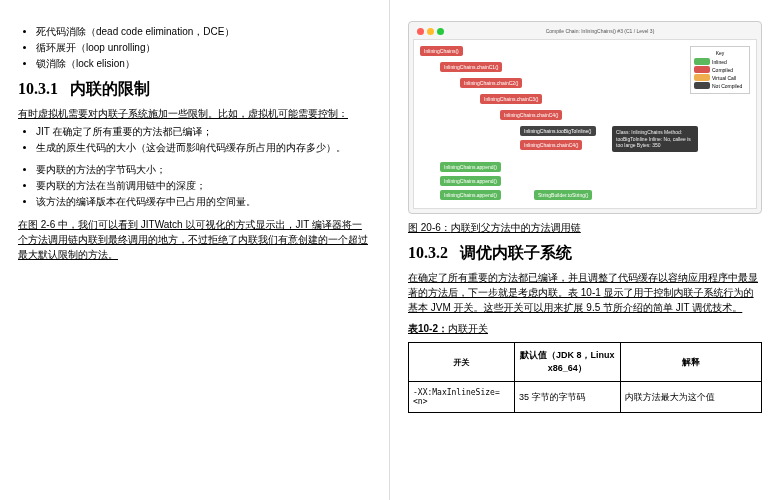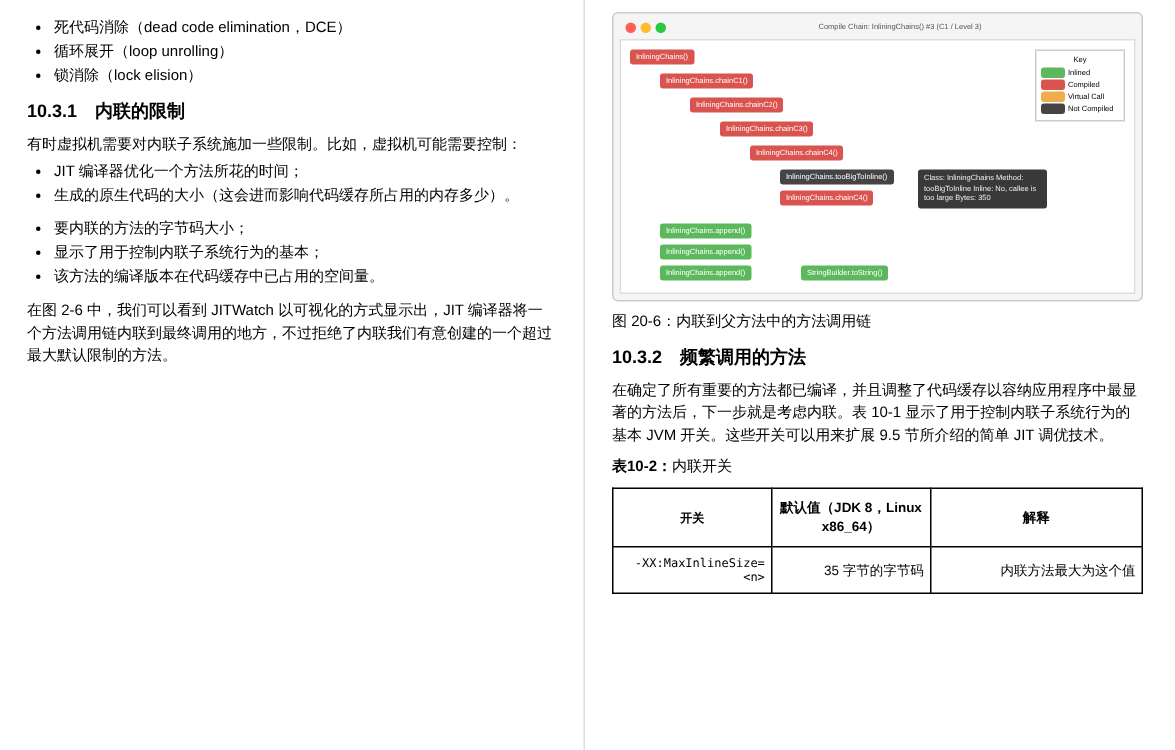--- a/index.html
+++ b/index.html
@@ -1,63 +1,63 @@
 <!DOCTYPE html>
 <html><head>
 <meta charset="utf-8">
 <style>
   * { margin: 0; padding: 0; box-sizing: border-box; }
   body { font-family: "Microsoft YaHei", sans-serif; font-size: 10px; background: #fff; display: flex; width: 783px; height: 500px; }
-  .page { width: 390px; padding: 8px 18px; overflow: hidden; }
+  .page { width: 390px; padding: 21px 18px; overflow: hidden; }
   .page.left { border-right: 1px solid #ddd; }
   ul { margin: 4px 0 8px 18px; }
   li { margin: 2px 0; line-height: 1.4; }
-  p { margin: 4px 0; line-height: 1.5; }
-  h3 { font-size: 12px; margin: 8px 0 6px; font-weight: bold; }
+  p { margin: 4px 0; line-height: 1.5; text-decoration: underline; }
+  h3 { font-size: 16px; margin: 8px 0 6px; font-weight: bold; font-family: Liberation Serif, serif; }
   h3 .num { margin-right: 12px; }
   .figwrap { margin: 0 0 6px; }
   .figbox { background: #f5f5f5; border: 1px solid #ccc; border-radius: 4px; padding: 4px; }
   .figbar { display: flex; gap: 3px; padding: 2px 4px; }
   .dot { width: 7px; height: 7px; border-radius: 50%; }
   .dr { background: #ff5f56; } .dy { background: #ffbd2e; } .dg { background: #27c93f; }
   .figcanvas { background: #fff; border: 1px solid #ddd; height: 170px; position: relative; margin-top: 2px; overflow: hidden; }
   .node { position: absolute; font-size: 5px; color: #fff; padding: 2px 4px; border-radius: 2px; white-space: nowrap; }
   .nred { background: #d9534f; }
   .ngreen { background: #5cb85c; }
   .ndark { background: #444; }
   .legend { position: absolute; right: 6px; top: 6px; width: 60px; background: #fff; border: 1px solid #ccc; padding: 3px; font-size: 5px; }
   .lrow { display: flex; align-items: center; margin: 1px 0; gap: 2px; }
   .lbox { width: 16px; height: 7px; border-radius: 2px; }
   .tooltip { position: absolute; background: rgba(40,40,40,0.92); color: #eee; font-size: 5px; padding: 3px 4px; border-radius: 2px; line-height: 1.3; }
   .caption { margin: 6px 0; font-size: 10px; }
   table { border-collapse: collapse; width: 100%; margin-top: 0; font-size: 9px; }
-  th, td { border: 1px solid #000; padding: 6px 4px; text-align: right; vertical-align: middle; }
+  th, td { border: 1px solid #000; padding: 6px 4px; text-align: left; vertical-align: middle; }
   th { text-align: center; font-weight: bold; }
   .col1 { width: 30%; font-family: monospace; font-size: 8px; }
   .col2 { width: 30%; }
   .col3 { width: 40%; }
 </style>
 </head>
 <body>
 
 <div class="page left">
   <ul>
     <li>死代码消除（dead code elimination，DCE）</li>
     <li>循环展开（loop unrolling）</li>
     <li>锁消除（lock elision）</li>
   </ul>
   <h3><span class="num">10.3.1</span><span>内联的限制</span></h3>
   <p>有时虚拟机需要对内联子系统施加一些限制。比如，虚拟机可能需要控制：</p>
   <ul>
-    <li>JIT 编译器优化一个方法所花的时间；</li>
+    <li>JIT 在确定了所有重要的方法都已编译；</li>
     <li>生成的原生代码的大小（这会进而影响代码缓存所占用的内存多少）。</li>
   </ul>
   <ul>
     <li>要内联的方法的字节码大小；</li>
-    <li>显示了用于控制内联子系统行为的基本；</li>
+    <li>要内联的方法在当前调用链中的深度；</li>
     <li>该方法的编译版本在代码缓存中已占用的空间量。</li>
   </ul>
   <p>在图 2-6 中，我们可以看到 JITWatch 以可视化的方式显示出，JIT 编译器将一个方法调用链内联到最终调用的地方，不过拒绝了内联我们有意创建的一个超过最大默认限制的方法。</p>
 </div>
 
 <div class="page right">
   <div class="figwrap">
     <div class="figbox">
       <div class="figbar">
         <span class="dot dr"></span>
@@ -97,21 +97,21 @@
             </div>
           <div class="lrow">
               <span class="lbox" style="background:#444"></span>
               <span>Not Compiled</span>
             </div>
         </div>
       </div>
     </div>
   </div>
   <p class="caption"><span>图 20-6：</span><span>内联到父方法中的方法调用链</span></p>
-  <h3><span class="num">10.3.2</span><span>频繁调用的方法</span></h3>
+  <h3><span class="num">10.3.2</span><span>调优内联子系统</span></h3>
   <p>在确定了所有重要的方法都已编译，并且调整了代码缓存以容纳应用程序中最显著的方法后，下一步就是考虑内联。表 10-1 显示了用于控制内联子系统行为的基本 JVM 开关。这些开关可以用来扩展 9.5 节所介绍的简单 JIT 调优技术。</p>
   <p class="caption"><b><span>表10-2：</span></b><span>内联开关</span></p>
   <table>
     <tbody>
         <tr>
       <th class="col1">开关</th>
       <th class="col2">默认值（JDK 8，Linux x86_64）</th>
       <th class="col3">解释</th>
     </tr>
     <tr>

